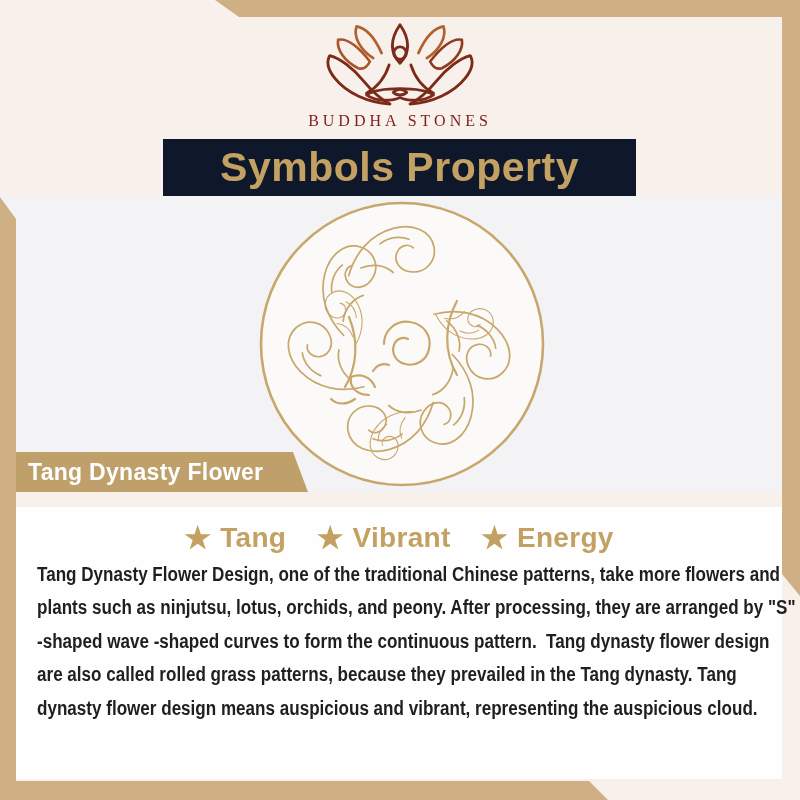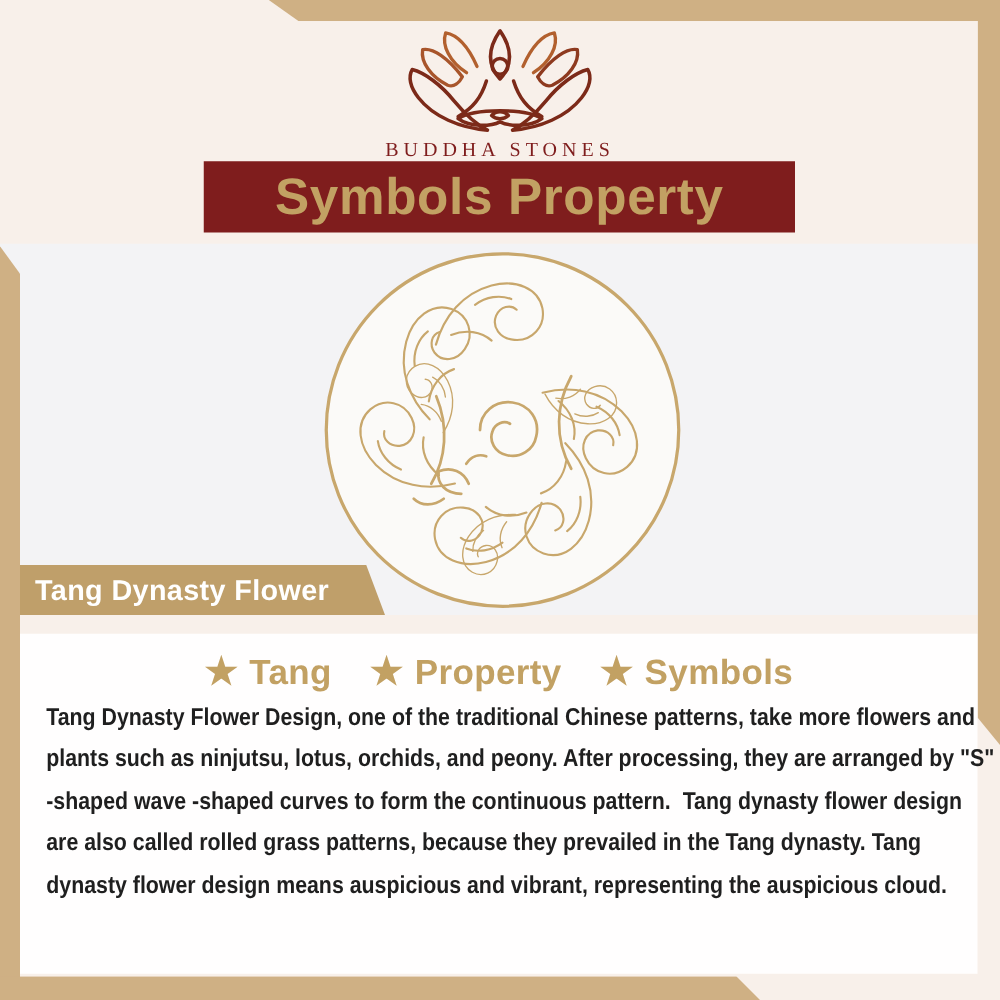--- a/index.html
+++ b/index.html
@@ -15,22 +15,22 @@
   .strip-left{left:0;top:197px;width:16px;height:603px;
              clip-path:polygon(0 0,100% 22px,100% 100%,0 100%);}
   .strip-bottom{left:0;top:781px;width:608px;height:19px;
              clip-path:polygon(0 0,589px 0,100% 100%,0 100%);}
 
   
   .logo{position:absolute;left:300px;top:18px;width:200px;height:92px;}
   .brand{position:absolute;left:0;top:112px;width:800px;text-align:center;
          font-family:"Liberation Serif",serif;font-size:16px;letter-spacing:4px;
          color:#7f1d1d;}
-  .title-band{position:absolute;left:163px;top:129px;width:473px;height:57px;
-         background:#7f1d1d;}
+  .title-band{position:absolute;left:163px;top:139px;width:473px;height:57px;
+         background:#0f172a;}
   .title-band .t{width:100%;text-align:center;line-height:56px;
          font-size:41px;font-weight:700;color:#c2a163;letter-spacing:.5px;}
 
   
   .gray-band{position:absolute;left:0;top:195px;width:800px;height:297px;
          background:#f3f3f5;}
   .emblem{position:absolute;left:257px;top:199px;width:290px;height:290px;}
 
   
   .ribbon{position:absolute;left:16px;top:452px;width:292px;height:40px;
@@ -121,25 +121,25 @@
   </div>
 
   <div class="panel">
     <div class="props">
       <span class="prop-item">
         <span class="star">★</span>
         <span class="lbl">Tang</span>
       </span>
       <span class="prop-item">
         <span class="star">★</span>
-        <span class="lbl">Property</span>
+        <span class="lbl">Vibrant</span>
       </span>
       <span class="prop-item">
         <span class="star">★</span>
-        <span class="lbl">Symbols</span>
+        <span class="lbl">Energy</span>
       </span>
     </div>
     <div class="desc">
       <div class="line">Tang Dynasty Flower Design, one of the traditional Chinese patterns, take more flowers and</div>
       <div class="line">plants such as ninjutsu, lotus, orchids, and peony. After processing, they are arranged by "S"</div>
       <div class="line">-shaped wave -shaped curves to form the continuous pattern.  Tang dynasty flower design</div>
       <div class="line">are also called rolled grass patterns, because they prevailed in the Tang dynasty. Tang</div>
       <div class="line">dynasty flower design means auspicious and vibrant, representing the auspicious cloud.</div>
     </div>
   </div>

